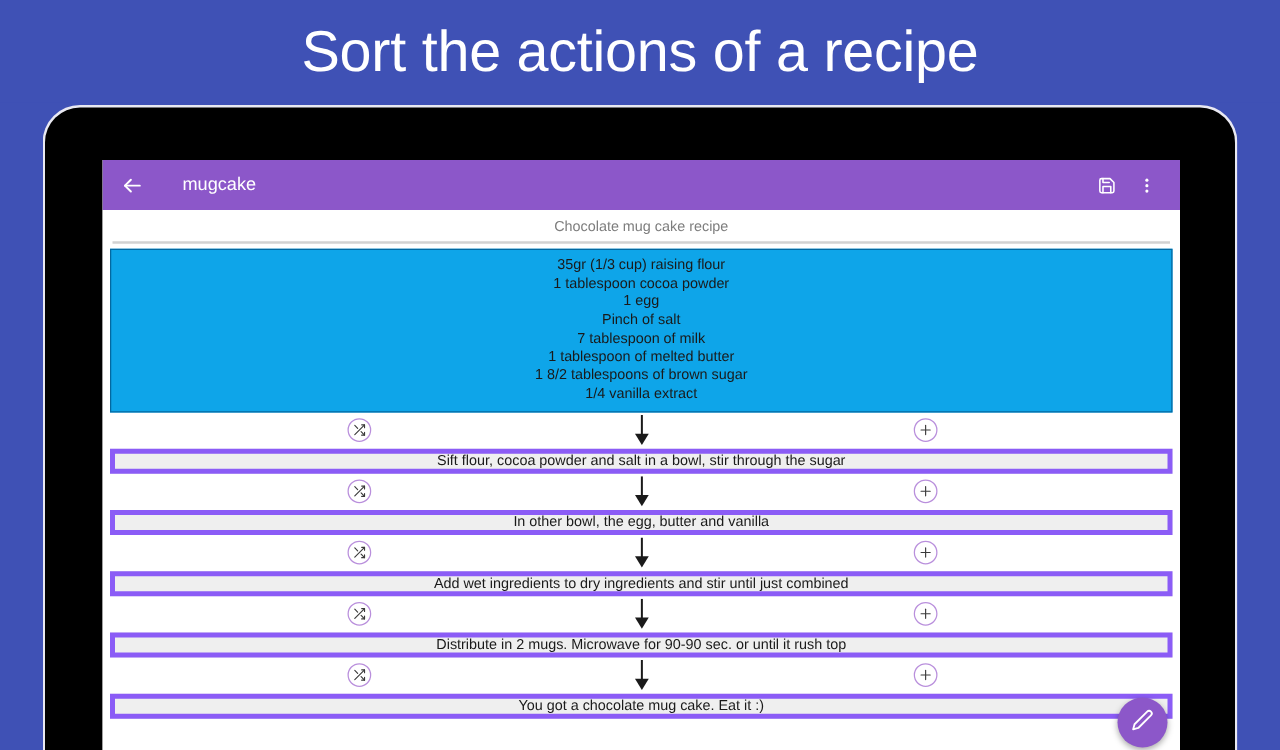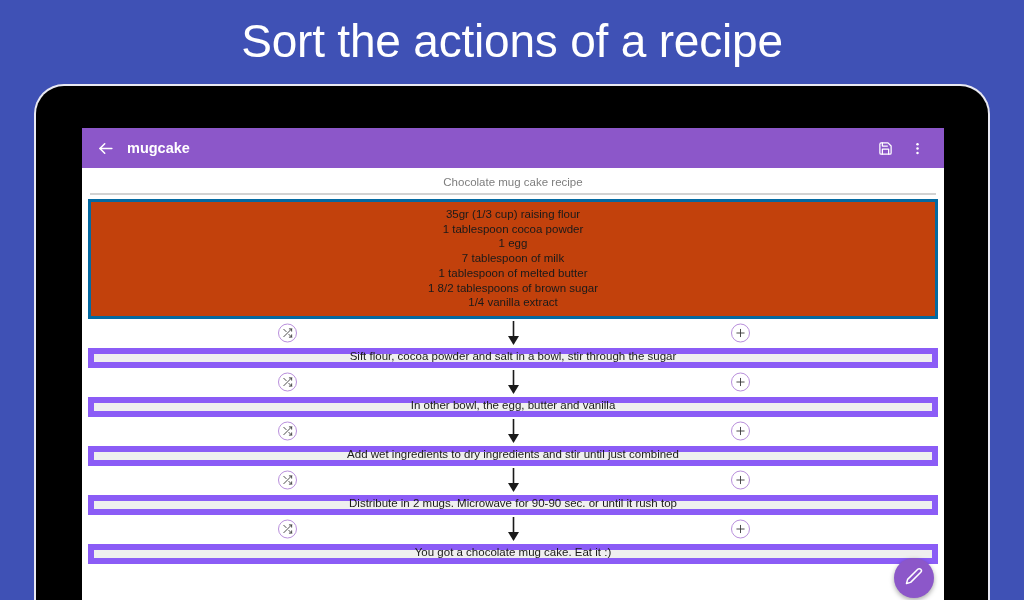--- a/index.html
+++ b/index.html
@@ -72,22 +72,22 @@
   .appbar-back {
     width: 26px;
     height: 26px;
     display: flex;
     align-items: center;
     justify-content: center;
     flex: 0 0 auto;
   }
   .appbar-title {
     font-size: 14.5px;
-    font-weight: 700;
-    margin-left: 9px;
+    font-weight: 400;
+    margin-left: 28px;
     flex: 1 1 auto;
     color: #ffffff;
     white-space: nowrap;
   }
   .appbar-action {
     width: 26px;
     height: 26px;
     display: flex;
     align-items: center;
     justify-content: center;
@@ -110,22 +110,22 @@
     padding: 8px 0 5px 0;
   }
   .title-divider {
     height: 2px;
     background: #d2d2d2;
     margin: 0 2px 4px 2px;
   }
 
   
   .ingredients-box {
-    border: 3px solid #0369a1;
-    background: #c2410c;
+    border: 1px solid #0369a1;
+    background: #0ea5e9;
     padding: 5px 0 6px 0;
     text-align: center;
   }
   .ingredient-line {
     font-size: 11.5px;
     color: #1a1a1a;
     line-height: 14.7px;
     white-space: nowrap;
   }
 
@@ -154,25 +154,25 @@
   .circle-btn.right { right: 188px; }
 
   .arrow-down {
     display: flex;
     align-items: center;
     justify-content: center;
   }
 
   
   .step-box {
-    border: 6px solid #8b5cf6;
+    border: 4px solid #8b5cf6;
     background: #efefef;
     height: 20px;
     display: flex;
-    align-items: flex-end;
+    align-items: flex-start;
     justify-content: center;
   }
   .step-text {
     font-size: 11.5px;
     color: #1a1a1a;
     white-space: nowrap;
   }
 
   
   .fab {
@@ -231,20 +231,21 @@
 
     <div class="content">
 
       <div class="recipe-title">Chocolate mug cake recipe</div>
       <div class="title-divider"></div>
 
       <div class="ingredients-box">
         <div class="ingredient-line">35gr (1/3 cup) raising flour</div>
         <div class="ingredient-line">1 tablespoon cocoa powder</div>
         <div class="ingredient-line">1 egg</div>
+        <div class="ingredient-line">Pinch of salt</div>
         <div class="ingredient-line">7 tablespoon of milk</div>
         <div class="ingredient-line">1 tablespoon of melted butter</div>
         <div class="ingredient-line">1 8/2 tablespoons of brown sugar</div>
         <div class="ingredient-line">1/4 vanilla extract</div>
       </div>
 
       <div class="connector">
         <div class="circle-btn left">
           <svg width="11" height="11" viewBox="0 0 24 24" fill="none" stroke="#3a3a3a" stroke-width="2" stroke-linecap="round" stroke-linejoin="round">
             <polyline points="16 3 21 3 21 8"></polyline>

